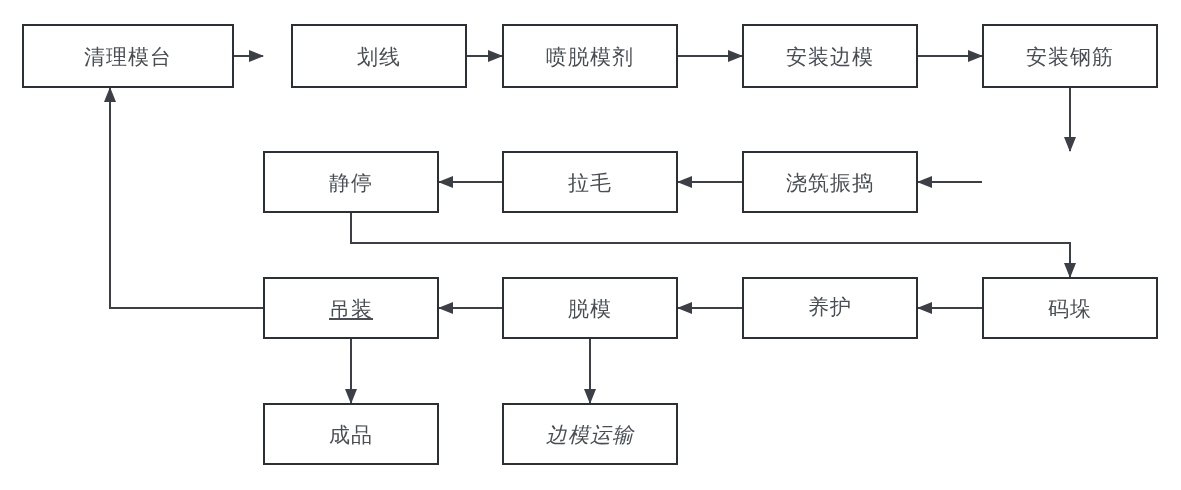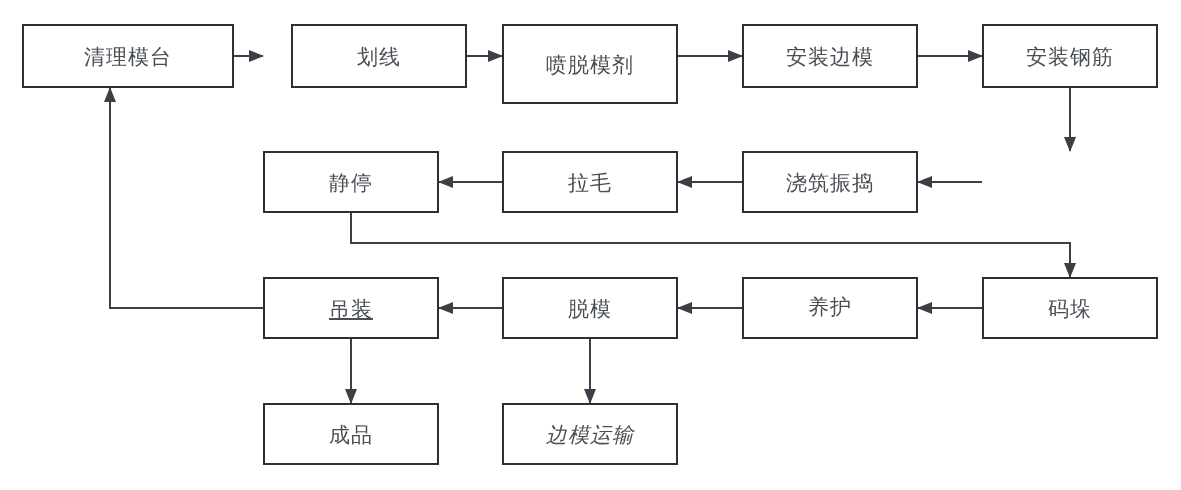--- a/index.html
+++ b/index.html
@@ -54,21 +54,21 @@
       <polyline points="351,339 351,403" marker-end="url(#arrowhead)"></polyline>
       <polyline points="590,339 590,403" marker-end="url(#arrowhead)"></polyline>
     </svg>
   <div id="node-layer">
       <div class="node" style="left: 22px; top: 24px; width: 212px; height: 64px;">
         <span>清理模台</span>
       </div>
       <div class="node" style="left: 263px; top: 24px; width: 176px; height: 64px; margin-left: 28px;">
         <span>划线</span>
       </div>
-      <div class="node" style="left: 502px; top: 24px; width: 176px; height: 80px; text-align: right;">
+      <div class="node" style="left: 502px; top: 24px; width: 176px; height: 64px; text-align: right;">
         <span>喷脱模剂</span>
       </div>
       <div class="node" style="left: 742px; top: 24px; width: 176px; height: 64px; justify-content: center;">
         <span>安装边模</span>
       </div>
       <div class="node" style="left: 982px; top: 24px; width: 176px; height: 64px;">
         <span>安装钢筋</span>
       </div>
       <div class="node" style="left: 263px; top: 151px; width: 176px; height: 62px;">
         <span>静停</span>

